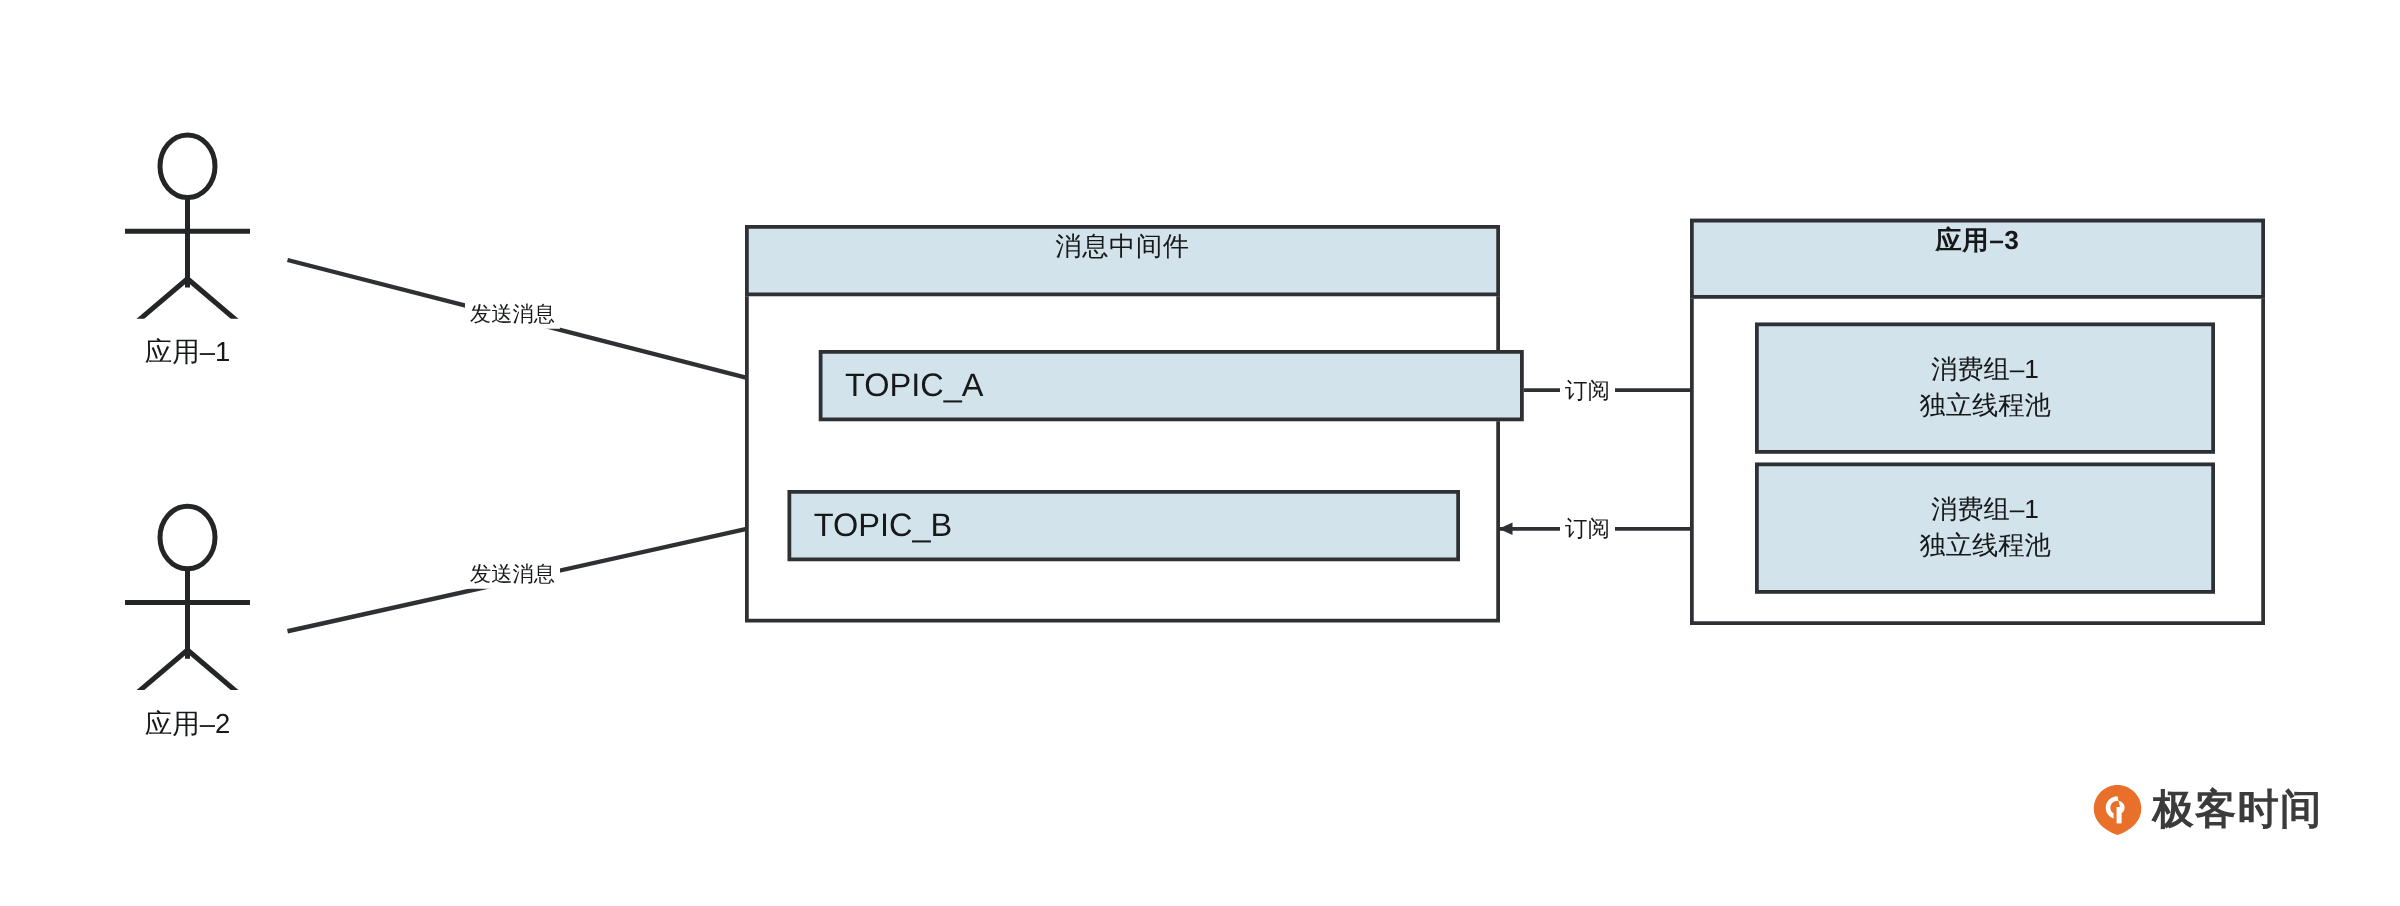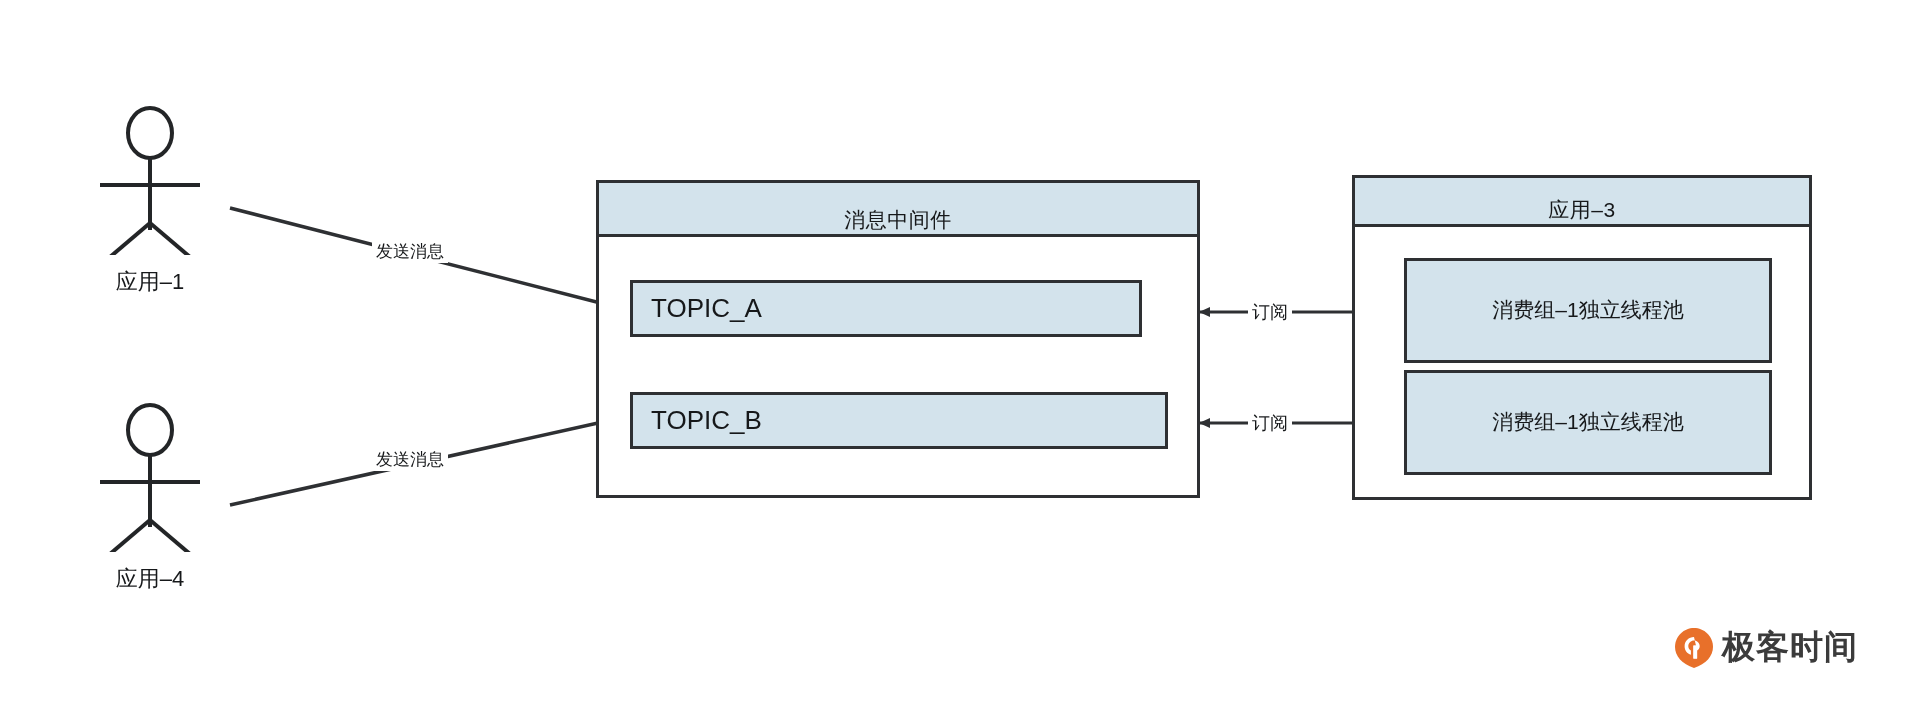--- a/index.html
+++ b/index.html
@@ -32,21 +32,21 @@
     box-sizing: border-box;
     border: 3px solid #2e3033;
     background: #ffffff;
   }
   .panel-header {
     position: absolute;
     box-sizing: border-box;
     border: 3px solid #2e3033;
     background: #d3e3ec;
     display: flex;
-    align-items: flex-end;
+    align-items: flex-start;
     justify-content: center;
     font-size: 21px;
     color: #16181a;
     letter-spacing: 0.5px;
   }
   .topic-box {
     position: absolute;
     box-sizing: border-box;
     border: 3px solid #2e3033;
     background: #d3e3ec;
@@ -55,21 +55,21 @@
     padding-left: 18px;
     font-size: 26px;
     color: #16181a;
   }
   .group-box {
     position: absolute;
     box-sizing: border-box;
     border: 3px solid #2e3033;
     background: #d3e3ec;
     display: flex;
-    flex-direction: row;
+    flex-direction: column;
     align-items: center;
     justify-content: center;
     font-size: 21px;
     line-height: 1.38;
     color: #16181a;
     text-align: center;
   }
 
   
   .actor {
@@ -160,43 +160,43 @@
   <div class="actor" style="left:55px; top:402px;">
     <div class="actor-figure">
       <svg width="190" height="150" viewBox="0 0 190 150" xmlns="http://www.w3.org/2000/svg">
         <ellipse cx="95" cy="28" rx="22" ry="25" fill="none" stroke="#232527" stroke-width="4"></ellipse>
         <line x1="95" y1="53" x2="95" y2="125" stroke="#232527" stroke-width="4"></line>
         <line x1="45" y1="80" x2="145" y2="80" stroke="#232527" stroke-width="4"></line>
         <line x1="95" y1="118" x2="55" y2="152" stroke="#232527" stroke-width="4"></line>
         <line x1="95" y1="118" x2="135" y2="152" stroke="#232527" stroke-width="4"></line>
       </svg>
     </div>
-    <div class="actor-label" style="top:162px;">应用–4</div>
+    <div class="actor-label" style="top:162px;">应用–2</div>
   </div>
 
   <div class="edge-label" style="left:372px; top:240px;">发送消息</div>
   <div class="edge-label" style="left:372px; top:448px;">发送消息</div>
 
   <div class="panel" style="left:596px; top:180px; width:604px; height:318px;">
   </div>
   <div class="panel-header" style="left:596px; top:180px; width:604px; height:57px;">
     <span>消息中间件</span>
   </div>
 
-  <div class="topic-box" style="left:630px; top:280px; width:512px; height:57px;">
+  <div class="topic-box" style="left:655px; top:280px; width:564px; height:57px;">
     <span>TOPIC_A</span>
   </div>
 
   <div class="topic-box" style="left:630px; top:392px; width:538px; height:57px;">
     <span>TOPIC_B</span>
   </div>
 
   <div class="panel" style="left:1352px; top:175px; width:460px; height:325px;">
   </div>
-  <div class="panel-header" style="left:1352px; top:175px; width:460px; height:52px;">
+  <div class="panel-header" style="left:1352px; top:175px; width:460px; height:64px;font-weight:bold;">
     <span>应用–3</span>
   </div>
 
   <div class="group-box" style="left:1404px; top:258px; width:368px; height:105px;">
     <span>消费组–1</span>
     <span>独立线程池</span>
   </div>
 
   <div class="group-box" style="left:1404px; top:370px; width:368px; height:105px;">
     <span>消费组–1</span>

